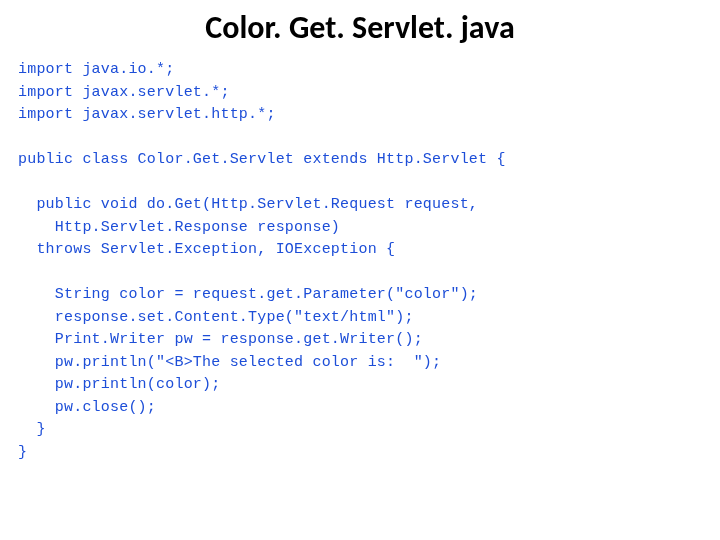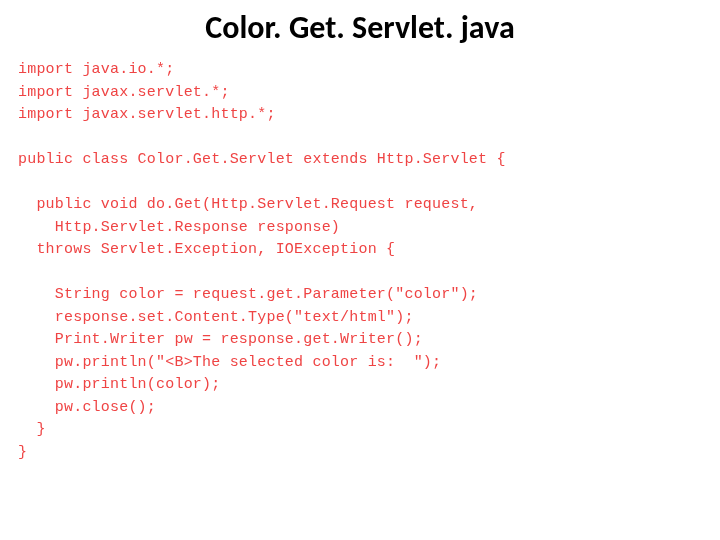--- a/index.html
+++ b/index.html
@@ -16,21 +16,21 @@
       font-weight: bold;
       color: #000000;
       text-align: center;
       padding-top: 8px;
       padding-bottom: 12px;
     }
     .code-block {
       font-family: "Courier New", Courier, monospace;
       font-size: 15px;
       line-height: 1.5;
-      color: #ef4444;
+      color: #1d4ed8;
       padding-left: 18px;
       white-space: pre;
       letter-spacing: 0.2px;
     }
   </style>
 </head>
 <body>
 
 <div class="title">Color. Get. Servlet. java</div>
 

